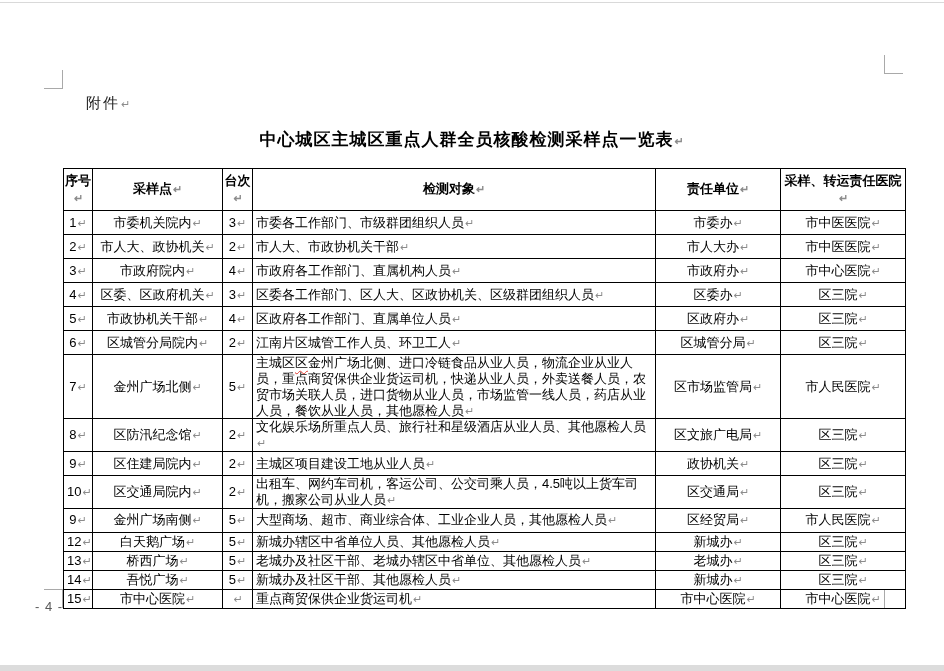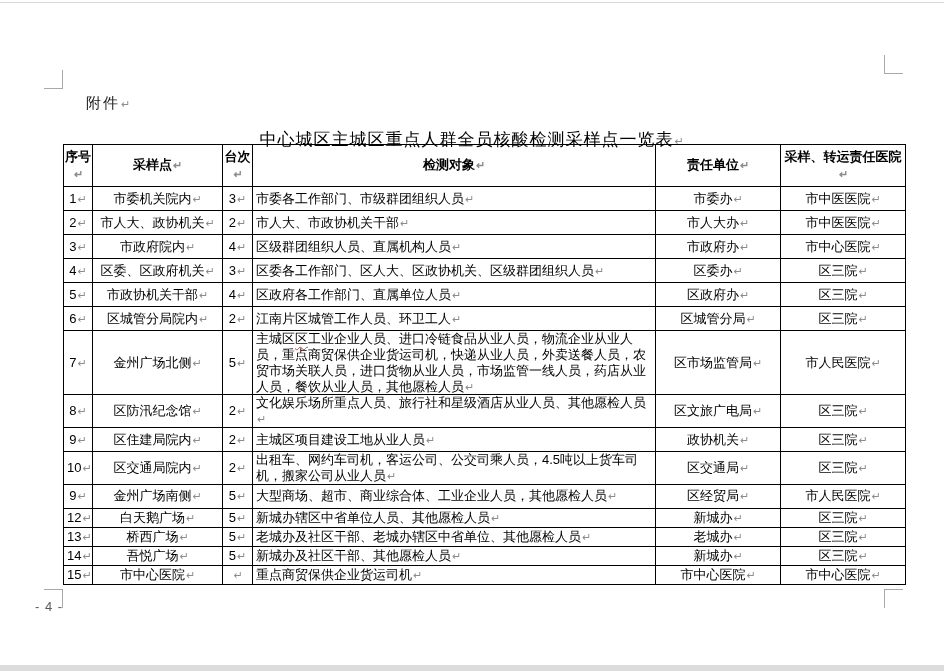--- a/index.html
+++ b/index.html
@@ -12,23 +12,23 @@
     color:#000;
   }
   .top-hairline{position:absolute;left:0;top:2px;width:944px;height:1px;background:#d9d9d9;}
   .bottom-strip{position:absolute;left:0;top:665px;width:944px;height:6px;background:#dcdcdc;}
   .crop{position:absolute;width:18px;height:18px;border:0 solid #a9a9a9;}
   .crop.tl{left:44px;top:70px;border-right-width:1px;border-bottom-width:1px;}
   .crop.tr{left:884px;top:55px;border-left-width:1px;border-bottom-width:1px;}
   .crop.bl{left:44px;top:589px;border-right-width:1px;border-top-width:1px;}
   .crop.br{left:884px;top:589px;border-left-width:1px;border-top-width:1px;}
   .attachment{position:absolute;left:62px;top:94px;font-size:15px;letter-spacing:2px;color:#1a1a1a;margin-left:24px;}
-  .doc-title{position:absolute;left:0;top:128px;width:944px;text-align:center;font-weight:normal;font-size:17px;letter-spacing:1px;}
+  .doc-title{position:absolute;left:0;top:128px;width:944px;text-align:center;font-weight:bold;font-size:17px;letter-spacing:1px;}
   table.sampling{
-    position:absolute;left:63px;top:144px;width:842px;
+    position:absolute;left:63px;top:168px;width:842px;
     border-collapse:collapse;table-layout:fixed;
   }
   th,td{border:1px solid #000;overflow:hidden;}
   thead tr{height:42px;}
   th{font-size:13px;font-weight:bold;text-align:center;padding:0 1px;line-height:1.3;}
   td{font-size:13px;padding:0 3px;line-height:1.22;vertical-align:middle;}
   tbody tr{height:24px;}
   tbody tr:nth-child(n+12){height:19px;}
   td.c0,td.c1,td.c2,td.c4,td.c5{text-align:center;}
   td.c3{text-align:left;}
@@ -84,21 +84,21 @@
         <td class="c1"><span>市人大、政协机关</span><span class="pmark">↵</span></td>
         <td class="c2"><span>2</span><span class="pmark">↵</span></td>
         <td class="c3"><span>市人大、市政协机关干部</span><span class="pmark">↵</span></td>
         <td class="c4"><span>市人大办</span><span class="pmark">↵</span></td>
         <td class="c5"><span>市中医医院</span><span class="pmark">↵</span></td>
       </tr>
       <tr>
         <td class="c0"><span>3</span><span class="pmark">↵</span></td>
         <td class="c1"><span>市政府院内</span><span class="pmark">↵</span></td>
         <td class="c2"><span>4</span><span class="pmark">↵</span></td>
-        <td class="c3"><span>区级群团组织人员、直属机构人员</span><span class="pmark">↵</span></td>
+        <td class="c3"><span>市政府各工作部门、直属机构人员</span><span class="pmark">↵</span></td>
         <td class="c4"><span>市政府办</span><span class="pmark">↵</span></td>
         <td class="c5"><span>市中心医院</span><span class="pmark">↵</span></td>
       </tr>
       <tr>
         <td class="c0"><span>4</span><span class="pmark">↵</span></td>
         <td class="c1"><span>区委、区政府机关</span><span class="pmark">↵</span></td>
         <td class="c2"><span>3</span><span class="pmark">↵</span></td>
         <td class="c3"><span>区委各工作部门、区人大、区政协机关、区级群团组织人员</span><span class="pmark">↵</span></td>
         <td class="c4"><span>区委办</span><span class="pmark">↵</span></td>
         <td class="c5"><span>区三院</span><span class="pmark">↵</span></td>
@@ -116,21 +116,21 @@
         <td class="c1"><span>区城管分局院内</span><span class="pmark">↵</span></td>
         <td class="c2"><span>2</span><span class="pmark">↵</span></td>
         <td class="c3"><span>江南片区城管工作人员、环卫工人</span><span class="pmark">↵</span></td>
         <td class="c4"><span>区城管分局</span><span class="pmark">↵</span></td>
         <td class="c5"><span>区三院</span><span class="pmark">↵</span></td>
       </tr>
       <tr>
         <td class="c0"><span>7</span><span class="pmark">↵</span></td>
         <td class="c1"><span>金州广场北侧</span><span class="pmark">↵</span></td>
         <td class="c2"><span>5</span><span class="pmark">↵</span></td>
-        <td class="c3"><span>主城区</span><span class="wavy-red">区</span><span>工业企业人员、进口</span><span class="wavy-blue">冷链食品</span><span>从业人员，物流企业从业人员，重点商贸保供企业货运司机，快递从业人员，外卖送餐人员，农贸市场关联人员，进口货物从业人员，市场监管一线人员，药店从业人员，餐饮从业人员，</span><span class="wavy-blue">其他愿检人员</span><span class="pmark">↵</span></td>
+        <td class="c3"><span>主城区</span><span class="wavy-red">区</span><span>金州广场北侧、进口</span><span class="wavy-blue">冷链食品</span><span>从业人员，物流企业从业人员，重点商贸保供企业货运司机，快递从业人员，外卖送餐人员，农贸市场关联人员，进口货物从业人员，市场监管一线人员，药店从业人员，餐饮从业人员，</span><span class="wavy-blue">其他愿检人员</span><span class="pmark">↵</span></td>
         <td class="c4"><span>区市场监管局</span><span class="pmark">↵</span></td>
         <td class="c5"><span>市人民医院</span><span class="pmark">↵</span></td>
       </tr>
       <tr>
         <td class="c0"><span>8</span><span class="pmark">↵</span></td>
         <td class="c1"><span>区防汛纪念馆</span><span class="pmark">↵</span></td>
         <td class="c2"><span>2</span><span class="pmark">↵</span></td>
         <td class="c3"><span>文化娱乐场所重点人员、旅行社和星级酒店从业人员、</span><span class="wavy-blue">其他愿检人员</span><span class="pmark">↵</span></td>
         <td class="c4"><span class="wavy-blue">区文旅广电局</span><span class="pmark">↵</span></td>
         <td class="c5"><span>区三院</span><span class="pmark">↵</span></td>

